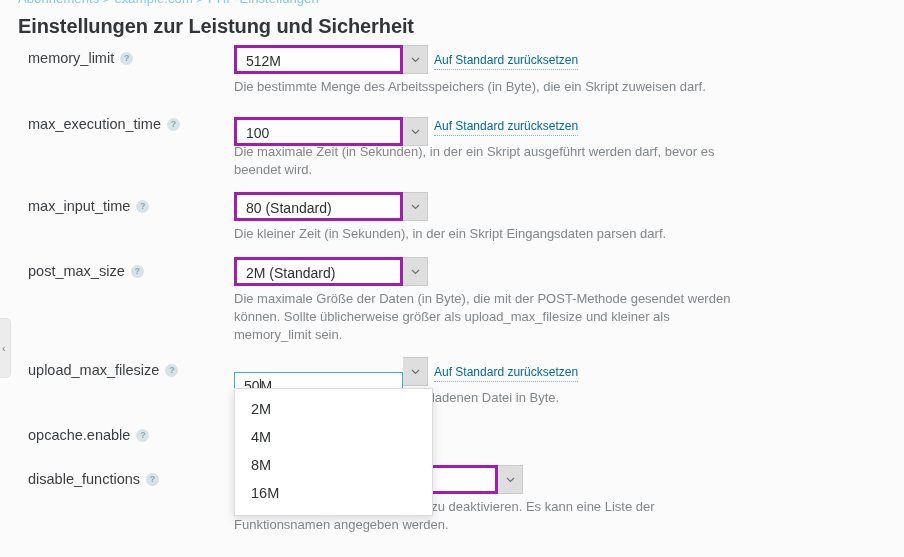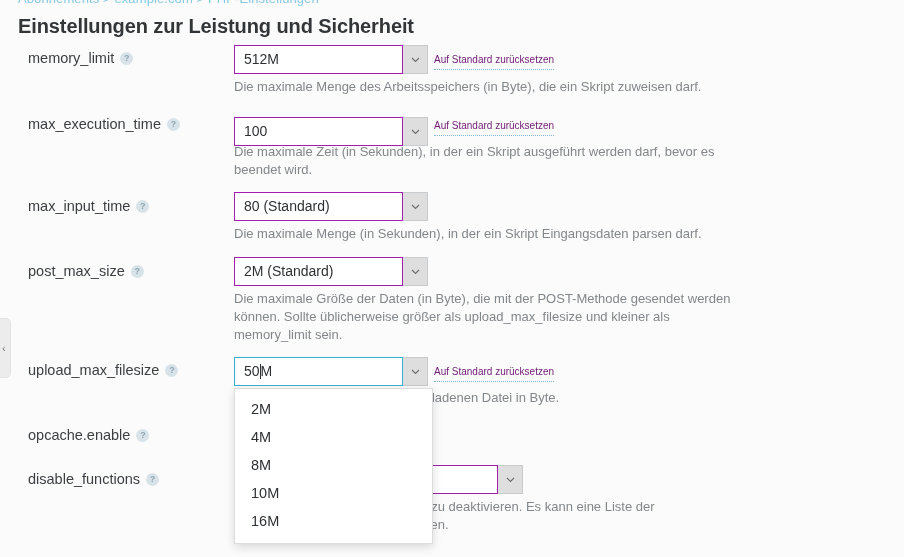--- a/index.html
+++ b/index.html
@@ -79,34 +79,35 @@
     line-height: 13px;
     text-align: center;
     font-weight: bold;
     position: relative;
     top: -1px;
   }
 
   .control { position: absolute; left: 234px; display: flex; }
   .field {
     height: 29px;
-    border: 1px solid #a21caf;
+    border: 3px solid #a21caf;
     background: #fff;
     font-size: 14px;
     color: #2e3133;
     padding: 0 9px;
     line-height: 27px;
     white-space: nowrap;
     overflow: hidden;
   }
   .field.w-default { width: 169px; }
   .field.w-wide { width: 264px; }
   .field.focused {
     border: 1px solid #3ab0d0;
     outline: none;
+    margin-top: 15px;
   }
   .caret {
     display: inline-block;
     width: 1px;
     height: 15px;
     background: #2e3133;
     vertical-align: -3px;
     margin: 0 0px;
   }
   .drop-btn {
@@ -116,22 +117,22 @@
     border-left: none;
     display: flex;
     align-items: center;
     justify-content: center;
     cursor: pointer;
   }
   .drop-btn svg { display: block; }
 
   .reset-link {
     position: absolute;
-    font-size: 10px;
-    color: #701a75;
+    font-size: 12px;
+    color: #0369a1;
     border-bottom: 1px dotted #7fb6dc;
     line-height: 18px;
     white-space: nowrap;
     cursor: pointer;
   }
 
   .desc {
     position: absolute;
     left: 234px;
     font-size: 13px;
@@ -180,21 +181,21 @@
     </div>
     <div class="control" style="top:45px">
       <div class="field w-default">512M</div>
       <div class="drop-btn">
         <svg width="9" height="6" viewBox="0 0 9 6">
             <path d="M1 1l3.5 3.5L8 1" fill="none" stroke="#6c7073" stroke-width="1.2"></path>
           </svg>
       </div>
     </div>
     <div class="reset-link" style="left:434px; top:51px">Auf Standard zurücksetzen</div>
-    <div class="desc" style="top:78px">Die maximale Menge des Arbeitsspeichers (in Byte), die ein Skript zuweisen darf.</div>
+    <div class="desc" style="top:78px">Die bestimmte Menge des Arbeitsspeichers (in Byte), die ein Skript zuweisen darf.</div>
   </div>
 
   <div class="row" style="top:0">
     <div class="label" style="top:116px">
       <span>max_execution_time</span><span class="help-icon">?</span>
     </div>
     <div class="control" style="top:117px">
       <div class="field w-default">100</div>
       <div class="drop-btn">
         <svg width="9" height="6" viewBox="0 0 9 6">
@@ -211,21 +212,21 @@
       <span>max_input_time</span><span class="help-icon">?</span>
     </div>
     <div class="control" style="top:192px">
       <div class="field w-default">80 (Standard)</div>
       <div class="drop-btn">
         <svg width="9" height="6" viewBox="0 0 9 6">
             <path d="M1 1l3.5 3.5L8 1" fill="none" stroke="#6c7073" stroke-width="1.2"></path>
           </svg>
       </div>
     </div>
-    <div class="desc" style="top:225px">Die maximale Menge (in Sekunden), in der ein Skript Eingangsdaten parsen darf.</div>
+    <div class="desc" style="top:225px">Die kleiner Zeit (in Sekunden), in der ein Skript Eingangsdaten parsen darf.</div>
   </div>
 
   <div class="row" style="top:0">
     <div class="label" style="top:263px">
       <span>post_max_size</span><span class="help-icon">?</span>
     </div>
     <div class="control" style="top:257px">
       <div class="field w-default">2M (Standard)</div>
       <div class="drop-btn">
         <svg width="9" height="6" viewBox="0 0 9 6">
@@ -278,17 +279,16 @@
           </svg>
       </div>
     </div>
     <div class="desc" style="top:498px; width:480px">Erlaubt es, bestimmte Funktionen zu deaktivieren. Es kann eine Liste der Funktionsnamen angegeben werden.</div>
   </div>
 
   <div class="menu">
     <div class="menu-item">2M</div>
     <div class="menu-item">4M</div>
     <div class="menu-item">8M</div>
-    <div class="menu-item">10M</div>
     <div class="menu-item">16M</div>
   </div>
 
 </div>
 
 </body></html>

